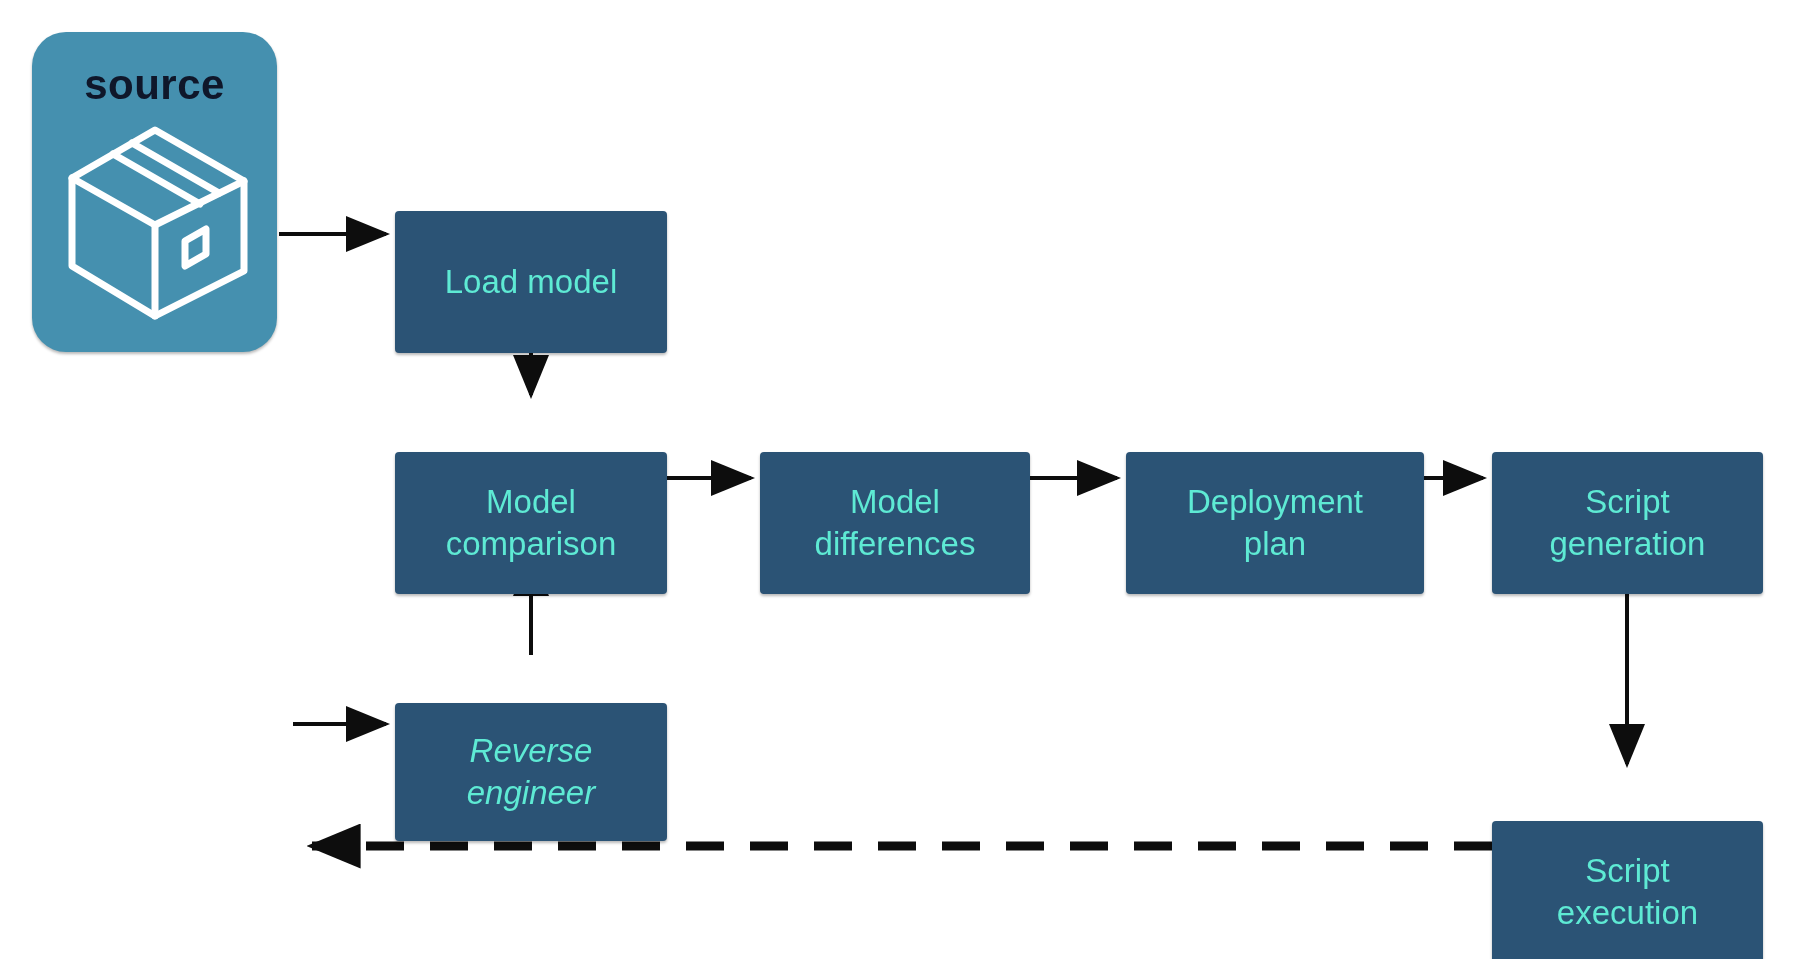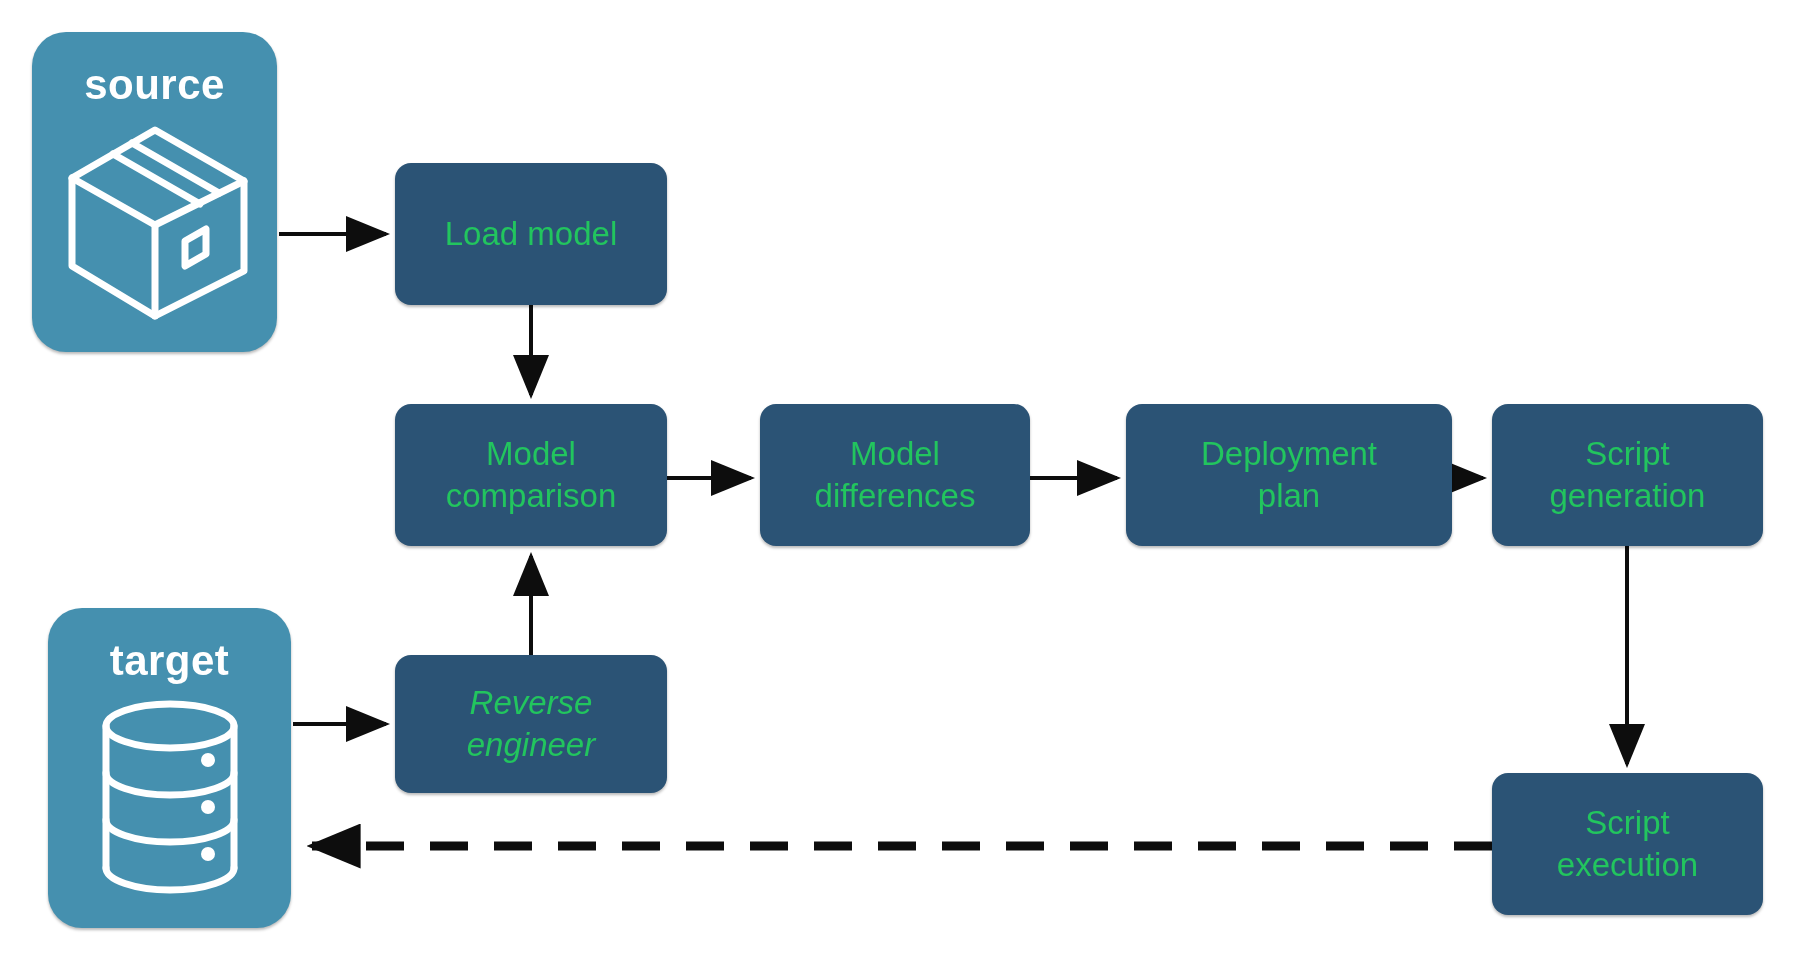--- a/index.html
+++ b/index.html
@@ -22,46 +22,47 @@
   .endpoint {
     position: absolute;
     background: #4590af;
     border-radius: 34px;
     box-shadow: 0 2px 3px rgba(0,0,0,0.28);
     display: flex;
     flex-direction: column;
     align-items: center;
   }
   .endpoint-label {
-    color: #ffffff;
+    color: #0f172a;
     font-weight: bold;
     font-size: 42px;
     letter-spacing: 0.5px;
     line-height: 1;
     margin-top: 32px;
     text-align: center;
   }
   .endpoint-icon {
     margin-top: 18px;
   }
   
   .node {
     position: absolute;
     background: #2b5375;
-    border-radius: 16px;
+    border-radius: 4px;
     box-shadow: 0 2px 3px rgba(0,0,0,0.28);
     display: flex;
     align-items: center;
     justify-content: center;
     text-align: center;
-    color: #22c55e;
+    color: #5eead4;
     font-size: 33px;
     line-height: 1.28;
     padding: 4px 10px;
     box-sizing: border-box;
+    margin-top: 48px;
   }
   .node-label {
     display: block;
     white-space: pre-line;
   }
   
   #wires {
     position: absolute;
     left: 0;
     top: 0;
@@ -124,54 +125,36 @@
           <path d="M12 54 L95 101 L184 57"></path>
           <path d="M95 101 L95 192"></path>
           <path d="M53 30 L140 80"></path>
           <path d="M72 19 L159 69"></path>
           <path d="M125 117 L146 105 L146 130 L125 142 Z"></path>
         </g>
       </svg>
     </div>
   </div>
 
-  <div class="endpoint" style="left:48px; top:608px; width:243px; height:320px;">
-    <div class="endpoint-label">target</div>
-    <div class="endpoint-icon" style="margin-top:16px;">
-      <svg width="160" height="198" viewBox="0 0 160 198" xmlns="http://www.w3.org/2000/svg">
-        <g fill="none" stroke="#ffffff" stroke-width="7" stroke-linejoin="round" stroke-linecap="round">
-          <ellipse cx="80" cy="28" rx="64" ry="22"></ellipse>
-          <path d="M16 28 L16 170"></path>
-          <path d="M144 28 L144 170"></path>
-          <path d="M16 75 C16 87 45 97 80 97 C115 97 144 87 144 75"></path>
-          <path d="M16 122 C16 134 45 144 80 144 C115 144 144 134 144 122"></path>
-          <path d="M16 170 C16 182 45 192 80 192 C115 192 144 182 144 170"></path>
-        </g>
-        <circle cx="118" cy="62" r="7" fill="#ffffff"></circle>
-        <circle cx="118" cy="109" r="7" fill="#ffffff"></circle>
-        <circle cx="118" cy="156" r="7" fill="#ffffff"></circle>
-      </svg>
-    </div>
-  </div>
 
   <div class="node" style="left:395px; top:163px; width:272px; height:142px;">
     <span class="node-label">Load model</span>
   </div>
 
   <div class="node" style="left:395px; top:404px; width:272px; height:142px;">
     <span class="node-label">Model
 comparison</span>
   </div>
 
   <div class="node" style="left:760px; top:404px; width:270px; height:142px;">
     <span class="node-label">Model
 differences</span>
   </div>
 
-  <div class="node" style="left:1126px; top:404px; width:326px; height:142px;">
+  <div class="node" style="left:1126px; top:404px; width:298px; height:142px;">
     <span class="node-label">Deployment
 plan</span>
   </div>
 
   <div class="node" style="left:1492px; top:404px; width:271px; height:142px;">
     <span class="node-label">Script
 generation</span>
   </div>
 
   <div class="node" style="left:395px; top:655px; width:272px; height:138px;font-style:italic;">

